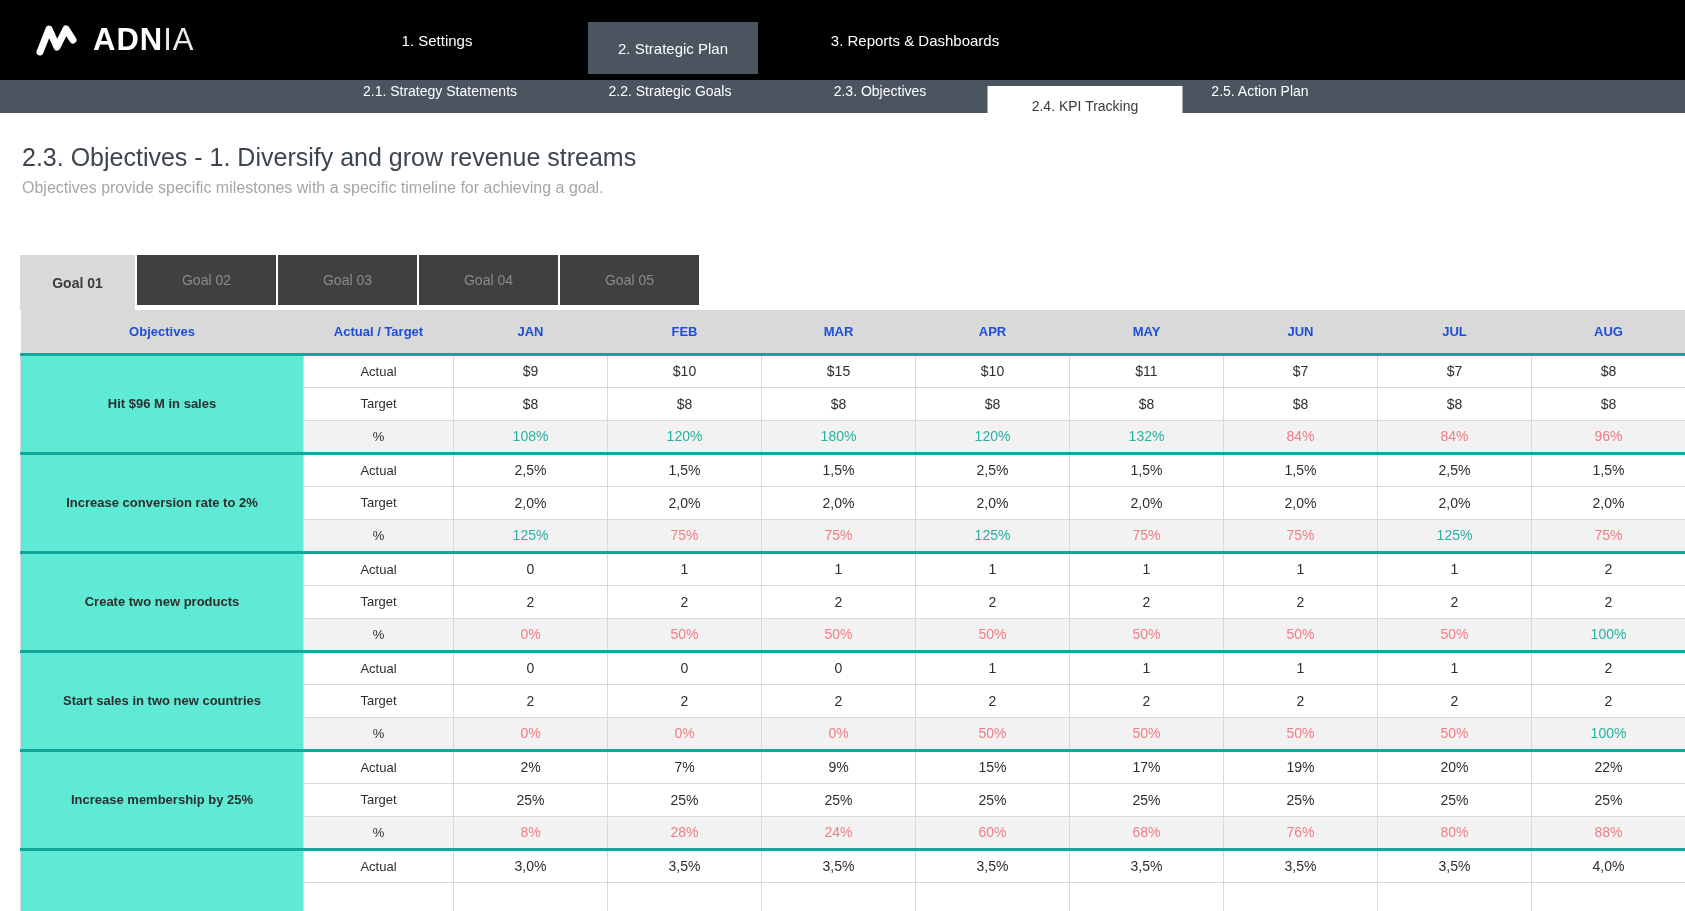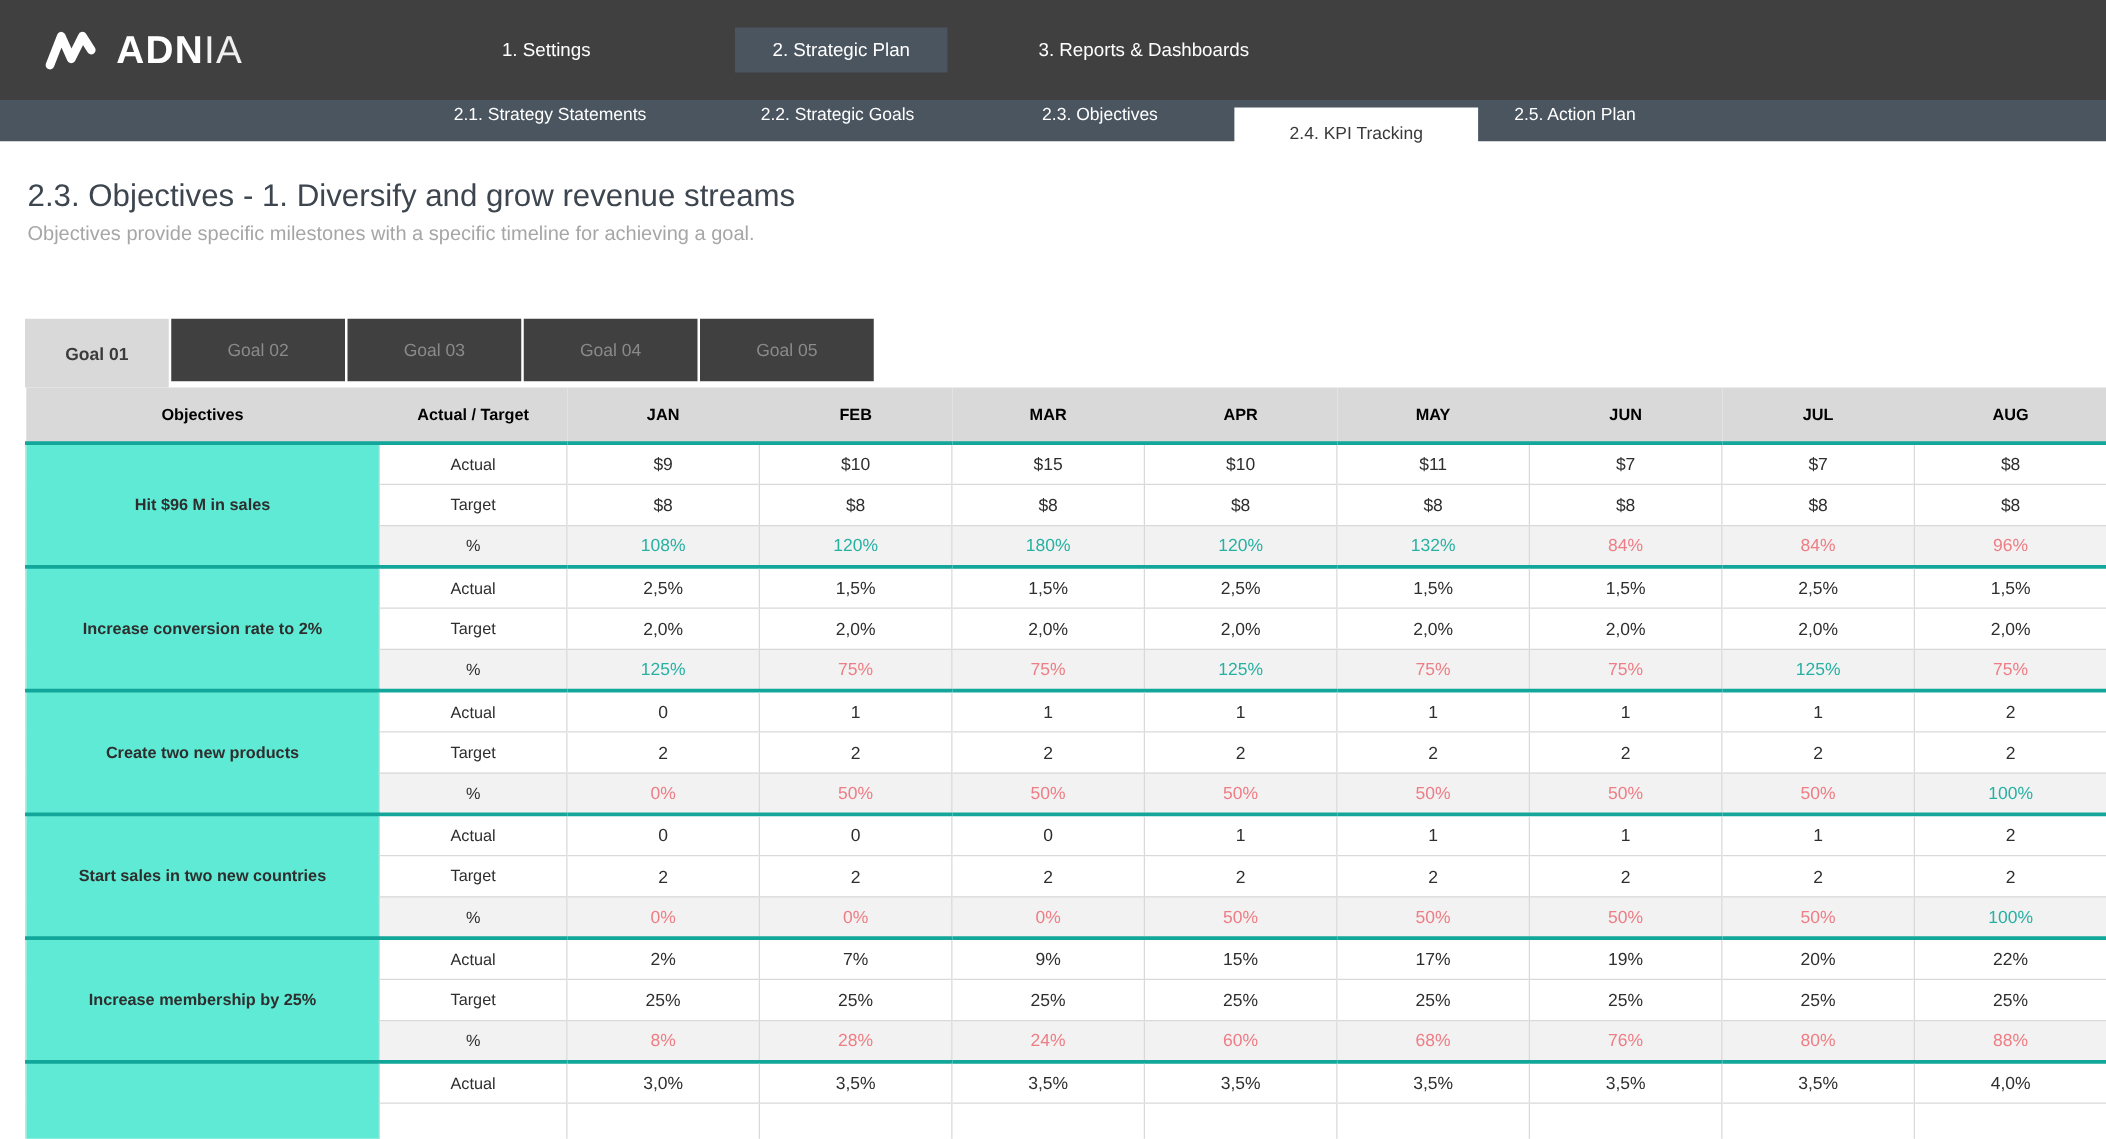--- a/index.html
+++ b/index.html
@@ -3,31 +3,31 @@
 <meta charset="utf-8">
 <style>
   * { box-sizing: border-box; }
   html,body { margin:0; padding:0; }
   body {
     width:1685px; height:911px; overflow:hidden; background:#fff;
     font-family:"Liberation Sans", sans-serif; position:relative;
   }
 
   
-  .topbar { height:80px; background:#404040; position:relative; }
+  .topbar { height:80px; background:#000000; position:relative; }
   .brand { position:absolute; left:34px; top:21px; display:flex; align-items:center; gap:13px; }
   .brand-text { font-size:31px; color:#fff; letter-spacing:1px; }
   .brand-text .bold { font-weight:bold; }
   .brand-text .light { font-weight:normal; opacity:.92; }
   .top-tab {
     position:absolute; top:0; height:80px; display:flex; align-items:center;
     transform:translateX(-50%); color:#fff; font-size:15px; cursor:default; white-space:nowrap;
   }
   .tt-settings { left:437px; }
-  .tt-plan { left:673px; top:22px; height:36px; background:#4a5560; padding:0 30px; }
+  .tt-plan { left:673px; top:22px; height:52px; background:#4a5560; padding:0 30px; }
   .tt-reports { left:915px;text-align:center; }
 
   
   .subnav { height:33px; background:#4a5560; position:relative; }
   .sub-tab {
     position:absolute; top:0; height:22px; display:flex; align-items:center; justify-content:center;
     transform:translateX(-50%); color:#fff; font-size:14px; white-space:nowrap;
   }
   .st-1 { left:440px; } .st-2 { left:670px; } .st-3 { left:880px; }
   .st-4 { left:1085px; top:6px; height:39px; width:195px; background:#fff; color:#3a3a3a; z-index:2; }
@@ -42,21 +42,21 @@
   .goal-tabs { display:flex; align-items:flex-start; height:55px; margin:58px 0 0 20px; }
   .goal-tab {
     width:139px; height:50px; background:#404040; color:#8a8a8a; font-size:14px;
     display:flex; align-items:center; justify-content:center; margin-right:2px; cursor:default;
   }
   .goal-tab.active { width:115px; height:55px; background:#d9d9d9; color:#3c3c3c; font-weight:bold; }
 
   
   table.kpi { border-collapse:collapse; table-layout:fixed; width:1665px; margin-left:20px; }
   .kpi th {
-    height:44px; background:#d9d9d9; font-size:13px; font-weight:bold; color:#000000;
+    height:44px; background:#d9d9d9; font-size:13px; font-weight:bold; color:#1d4ed8;
     text-align:center; padding:0; border-bottom:3px solid #12a79a;
   }
   .kpi td { height:33px; padding:0; }
   .obj-cell {
     border-left:1px solid #d9d9d9; border-right:1px solid #d9d9d9; background:#5eead4;
     font-weight:bold; font-size:13px; color:#2e2e2e; text-align:center; padding-left:4px;
   }
   .label-cell { border-right:1px solid #d9d9d9; font-size:13px; color:#2e2e2e; text-align:center; background:#fff; }
   .val-cell  { border-right:1px solid #d9d9d9; font-size:14px; color:#2e2e2e; text-align:center; background:#fff; }
   tbody tr:not(.block-start) .label-cell,

